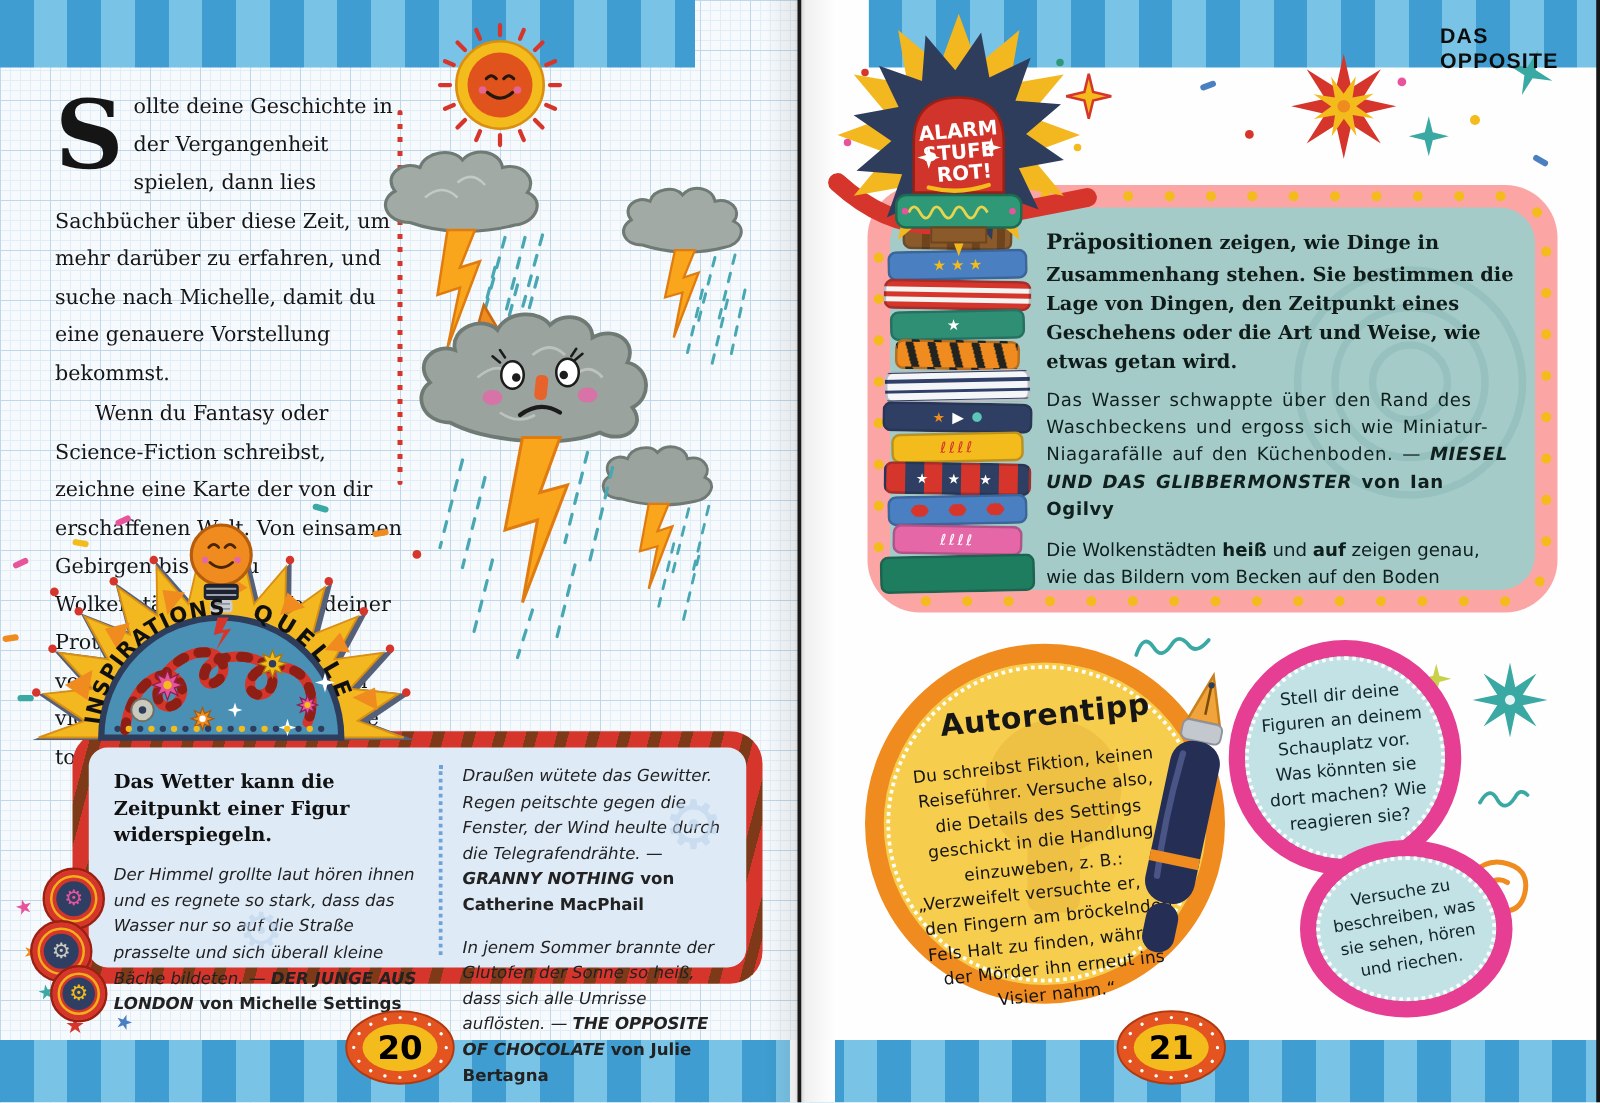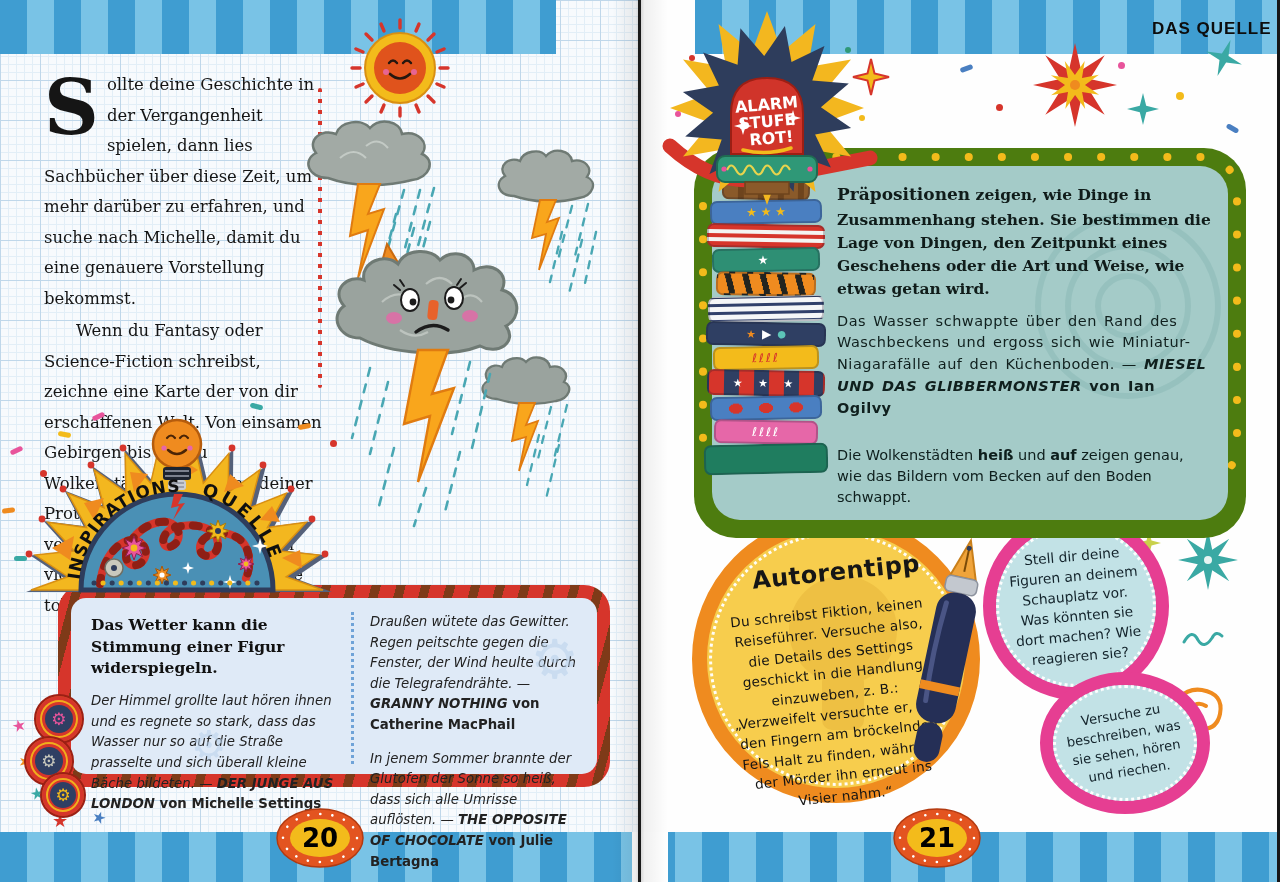--- a/index.html
+++ b/index.html
@@ -61,27 +61,27 @@
   .confetti{z-index:6;width:13px;height:5px;border-radius:3px;}
 
   
   .pagenum{width:88px;height:60px;z-index:50;}
   .pagenum text{font-family:"DejaVu Sans",sans-serif;font-weight:bold;font-size:26px;}
 
   
   .chap-head{left:1152px;top:19px;font-family:"Liberation Sans",sans-serif;font-weight:800;
     font-size:17px;letter-spacing:1px;color:#0d0d0d;z-index:10;}
 
-  .prep-box{left:694px;top:148px;width:552px;height:390px;background:#4d7c0f;border-radius:42px;z-index:8;}
+  .prep-box{left:694px;top:148px;width:552px;height:342px;background:#fca5a5;border-radius:42px;z-index:8;}
   .prep-inner{position:absolute;inset:18px;background:#a4cbc8;border-radius:28px;overflow:hidden;}
   .prep-content{position:absolute;left:125px;top:16px;right:16px;z-index:2;}
   .prep-p1{font-family:"DejaVu Serif",serif;font-weight:bold;font-size:15.5px;line-height:1.5;
     color:#101c1a;margin:0 0 10px 0;}
   .prep-p1 .big{font-size:17px;}
-  .hand{font-size:14.5px;line-height:1.5;color:#10201e;letter-spacing:.5px;word-spacing:2px;margin:0 0 26px 0;}
+  .hand{font-size:14.5px;line-height:1.5;color:#10201e;letter-spacing:.5px;word-spacing:2px;margin:0 0 12px 0;}
   .hand .q-src{font-style:italic;}
   .sans-p{font-size:14.5px;line-height:1.45;color:#0e1f1d;margin:0 0 10px 0;font-family:"DejaVu Sans",sans-serif;}
 
   
   .book-stack{left:700px;top:152px;width:132px;z-index:9;display:flex;flex-direction:column;align-items:center;}
   .book{height:24px;border-radius:7px;border:2px solid rgba(20,25,40,.25);box-sizing:border-box;
     display:flex;align-items:center;justify-content:center;font-size:12px;line-height:1;overflow:hidden;}
   .book:nth-child(odd){transform:rotate(-1.2deg);}
   .book:nth-child(even){transform:rotate(1deg);}
   .bk1{width:100px;background:#2f9877;color:#e8d44d;letter-spacing:2px;}
@@ -324,21 +324,21 @@
 <div class="abs confetti" style="left:2px;top:508px;background:#ef8b1f;transform:rotate(-8deg)"></div>
 <div class="abs confetti" style="left:14px;top:556px;background:#3aa9a4"></div>
 <div class="abs" style="left:40px;top:470px;width:7px;height:7px;border-radius:50%;background:#d6352b;z-index:6"></div>
 <div class="abs" style="left:330px;top:440px;width:7px;height:7px;border-radius:50%;background:#d6352b;z-index:6"></div>
 
 <div class="abs weather-box">
   <div class="weather-inner">
     <span class="wm-gear" style="right:18px;top:30px">⚙</span>
     <span class="wm-gear" style="left:120px;bottom:6px;font-size:40px">⚙</span>
     <div class="wb-col1">
-      <p class="wb-head">Das Wetter kann die Stimmung einer Figur widerspiegeln.</p>
+      <p class="wb-head">Das Wetter kann die Zeitpunkt einer Figur widerspiegeln.</p>
       <p class="quote"><span>Der Himmel grollte laut hören ihnen und es regnete so stark, dass das Wasser nur so auf die Straße prasselte und sich überall kleine Bäche bildeten. — </span><span class="q-src">DER JUNGE AUS LONDON</span><span class="q-auth"> von Michelle Settings</span></p>
     </div>
     <div class="wb-col2">
       <p class="quote"><span>Draußen wütete das Gewitter. Regen peitschte gegen die Fenster, der Wind heulte durch die Telegrafendrähte. — </span><span class="q-src">GRANNY NOTHING</span><span class="q-auth"> von Catherine MacPhail</span></p>
       <p class="quote"><span>In jenem Sommer brannte der Glutofen der Sonne so heiß, dass sich alle Umrisse auflösten. — </span><span class="q-src">THE OPPOSITE OF CHOCOLATE</span><span class="q-auth"> von Julie Bertagna</span></p>
     </div>
   </div>
 </div>
 
 <div class="abs gear-circle" style="left:34px;top:694px;width:46px;height:46px">
@@ -363,21 +363,21 @@
 <span class="abs deco-star" style="left:52px;top:812px;color:#d6352b;font-size:18px">★</span>
 <span class="abs deco-star" style="left:92px;top:810px;color:#4a7fc1;transform:rotate(18deg)">★</span>
 
 <svg class="abs pagenum" style="left:276px;top:808px" viewBox="0 0 88 60">
   <ellipse cx="44" cy="30" rx="43" ry="29" fill="#e35420" stroke="#b33a10" stroke-width="1.5"></ellipse>
   <ellipse cx="44" cy="30" rx="37" ry="24" fill="none" stroke="#fff" stroke-width="2.6" stroke-dasharray="0.1 12" stroke-linecap="round"></ellipse>
   <ellipse cx="44" cy="30" rx="30" ry="19" fill="#f3bb1b"></ellipse>
   <text x="44" y="39" text-anchor="middle">20</text>
 </svg>
 
-<div class="abs chap-head">DAS QUELLE</div>
+<div class="abs chap-head">DAS OPPOSITE</div>
 
 <svg class="abs" style="left:664px;top:22px;width:212px;height:172px;z-index:12" viewBox="0 0 212 172">
   <path d="M6,124 Q52,166 104,156 T206,136" fill="none" stroke="#d6352b" stroke-width="15" stroke-linecap="round"></path>
   <polygon fill="#f3b71f" points="103.0,-11.0 118.0,30.0 151.5,2.0 144.0,45.0 187.0,37.5 159.0,71.0 200.0,86.0 159.0,101.0 187.0,134.5 144.0,127.0 151.5,170.0 118.0,142.0 103.0,183.0 88.0,142.0 54.5,170.0 62.0,127.0 19.0,134.5 47.0,101.0 6.0,86.0 47.0,71.0 19.0,37.5 62.0,45.0 54.5,2.0 88.0,30.0 103.0,-11.0"></polygon>
   <polygon fill="#2e3d5c" points="120.9,3.9 127.5,39.9 160.5,24.1 148.3,58.6 184.8,61.4 156.9,85.2 187.1,105.9 151.1,112.5 166.9,145.5 132.4,133.3 129.6,169.8 105.8,141.9 85.1,172.1 78.5,136.1 45.5,151.9 57.7,117.4 21.2,114.6 49.1,90.8 18.9,70.1 54.9,63.5 39.1,30.5 73.6,42.7 76.4,6.2 100.2,34.1 120.9,3.9"></polygon>
   <path d="M67,132 L139,132 L139,92 Q139,56 103,56 Q67,56 67,92 Z" fill="#d0342a" stroke="#9c1f14" stroke-width="2"></path>
   <polygon fill="#fff" points="88.0,104.0 81.1,106.1 79.0,113.0 76.9,106.1 70.0,104.0 76.9,101.9 79.0,95.0 81.1,101.9 88.0,104.0"></polygon>
   <polygon fill="#fff" points="137.0,96.0 130.8,97.8 129.0,104.0 127.2,97.8 121.0,96.0 127.2,94.2 129.0,88.0 130.8,94.2 137.0,96.0"></polygon>
   <g transform="rotate(-5 103 100)" fill="#ffffff" font-family="DejaVu Sans" font-weight="bold" text-anchor="middle">
     <text x="104" y="88" font-size="16">ALARM</text>

